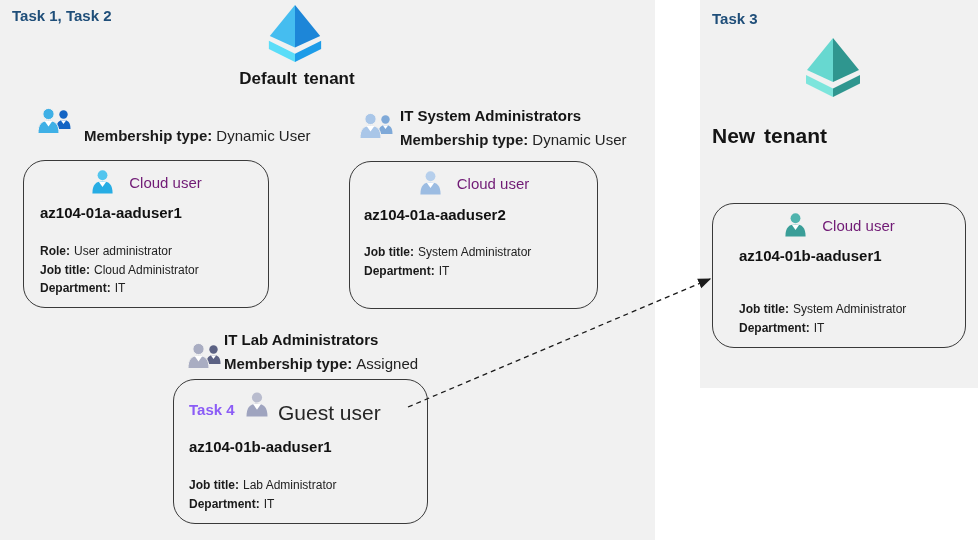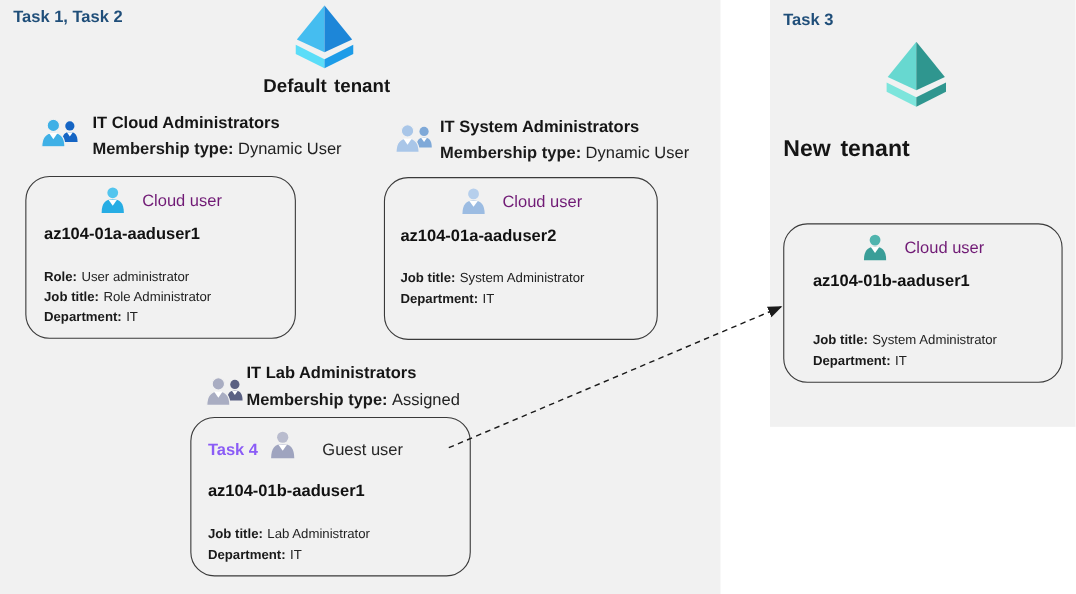--- a/index.html
+++ b/index.html
@@ -19,21 +19,21 @@
   .kv .v,.attr .v{margin-left:4px;font-weight:400;color:#222;}
   .card{position:absolute;border:1.4px solid #3a3a3a;border-radius:22px;background:transparent;}
   .card-head{position:absolute;left:0;right:0;top:7px;display:flex;align-items:center;
     justify-content:center;gap:14px;font-size:15px;color:#701a75;}
   .username{position:absolute;font-size:15px;font-weight:700;color:#111;white-space:nowrap;}
   .attrs{position:absolute;font-size:12px;line-height:18.7px;white-space:nowrap;}
   .icon{position:absolute;}
   .inhead{position:static;}
   .overlay{position:absolute;left:0;top:0;pointer-events:none;}
   .guest-head-task{position:absolute;font-size:15px;font-weight:700;color:#8b5cf6;}
-  .guest-head-label{position:absolute;font-size:15px;color:#262626;margin-left:15px;}
+  .guest-head-label{position:absolute;font-size:21px;color:#262626;}
   
   .ic-pyr-blue{--l:#45bdf0;--r:#1d86d8;--bl:#5bddf8;--br:#1d9ce8;}
   .ic-pyr-teal{--l:#67d8d0;--r:#2f968f;--bl:#7de5dc;--br:#2f968f;}
   .ic-user-cyan{--head:#53c5ee;--body:#27ade4;}
   .ic-user-pale{--head:#b6cfec;--body:#9cbce2;}
   .ic-user-gray{--head:#b9bcce;--body:#9fa4bf;}
   .ic-user-teal{--head:#50b4ae;--body:#3a9e98;}
   .ic-grp-blue{--front:#3fb0e6;--back:#1565c4;}
   .ic-grp-pale{--front:#a9c6e8;--back:#7fa9d8;}
   .ic-grp-gray{--front:#a9adc2;--back:#5b6183;}
@@ -72,38 +72,37 @@
 
   <div class="task-label" style="left:12px;top:7px;">Task 1, Task 2</div>
   <svg class="icon ic-pyr-blue" style="left:262px;top:4px;" width="66" height="60">
       <use href="#sym-pyramid"></use>
     </svg>
   <div class="tenant-title" style="left:212px;top:69px;width:170px;">Default tenant</div>
 
   <svg class="icon ic-grp-blue" style="left:36px;top:106px;" width="38" height="30">
       <use href="#sym-group"></use>
     </svg>
-  <div class="group-name" style="left:84px;top:103px;">IT Cloud Administrators</div>
   <div class="kv" style="left:84px;top:127px;">
     <span class="k">Membership type:</span><span class="v">Dynamic User</span>
   </div>
   <div class="card" style="left:23px;top:160px;width:244px;height:146px;">
     <div class="card-head">
       <svg class="inhead ic-user-cyan" width="25" height="28">
           <use href="#sym-person"></use>
         </svg>
       <span>Cloud user</span>
     </div>
     <div class="username" style="left:16px;top:43px;">az104-01a-aaduser1</div>
     <div class="attrs" style="left:16px;top:81px;">
       <div class="attr">
         <span class="k">Role:</span><span class="v">User administrator</span>
       </div>
       <div class="attr">
-        <span class="k">Job title:</span><span class="v">Role Administrator</span>
+        <span class="k">Job title:</span><span class="v">Cloud Administrator</span>
       </div>
       <div class="attr">
         <span class="k">Department:</span><span class="v">IT</span>
       </div>
     </div>
   </div>
 
   <svg class="icon ic-grp-pale" style="left:358px;top:111px;" width="38" height="30">
       <use href="#sym-group"></use>
     </svg>

